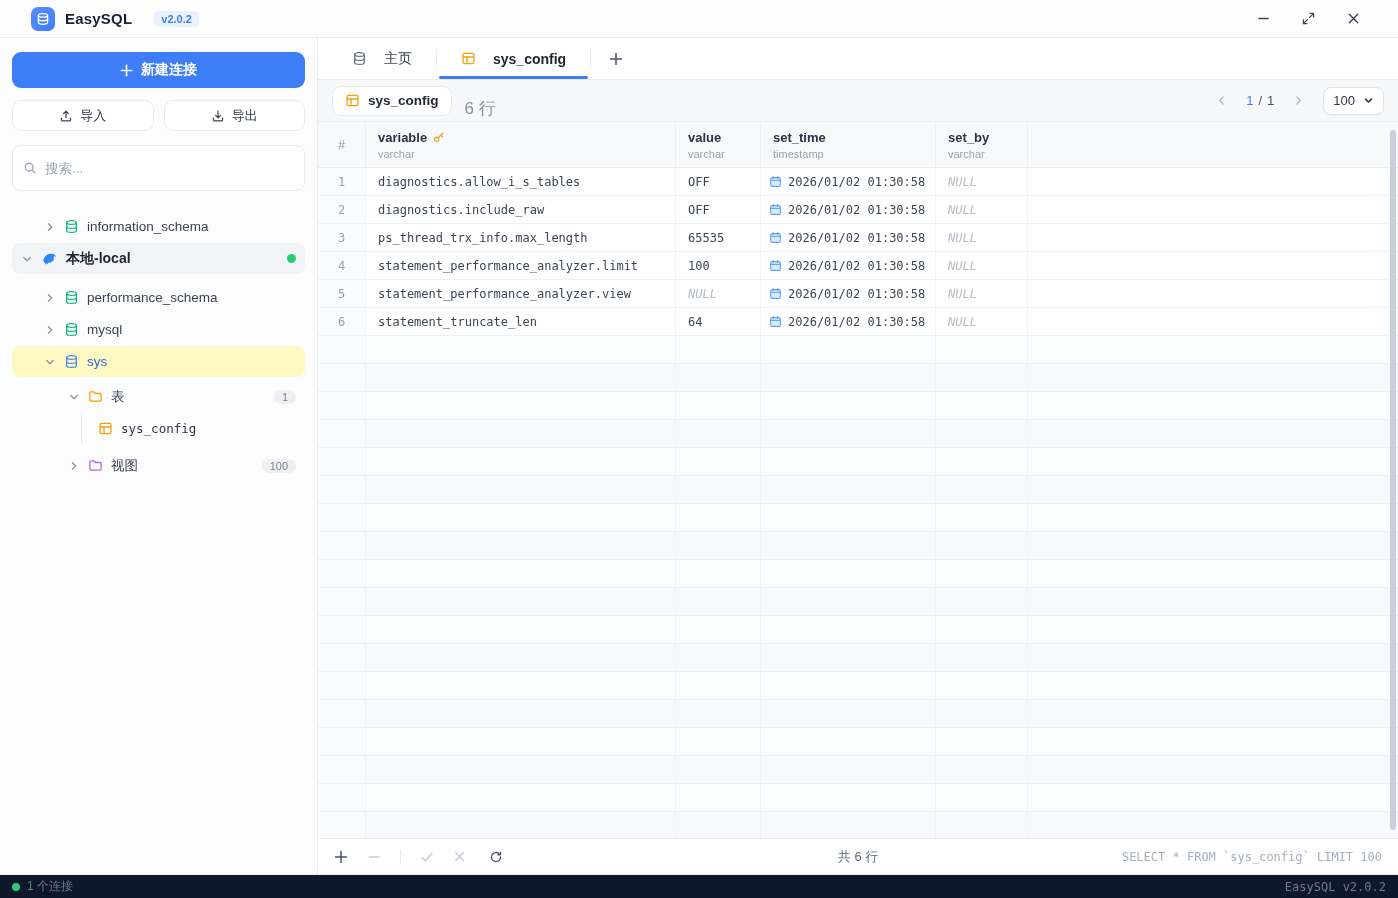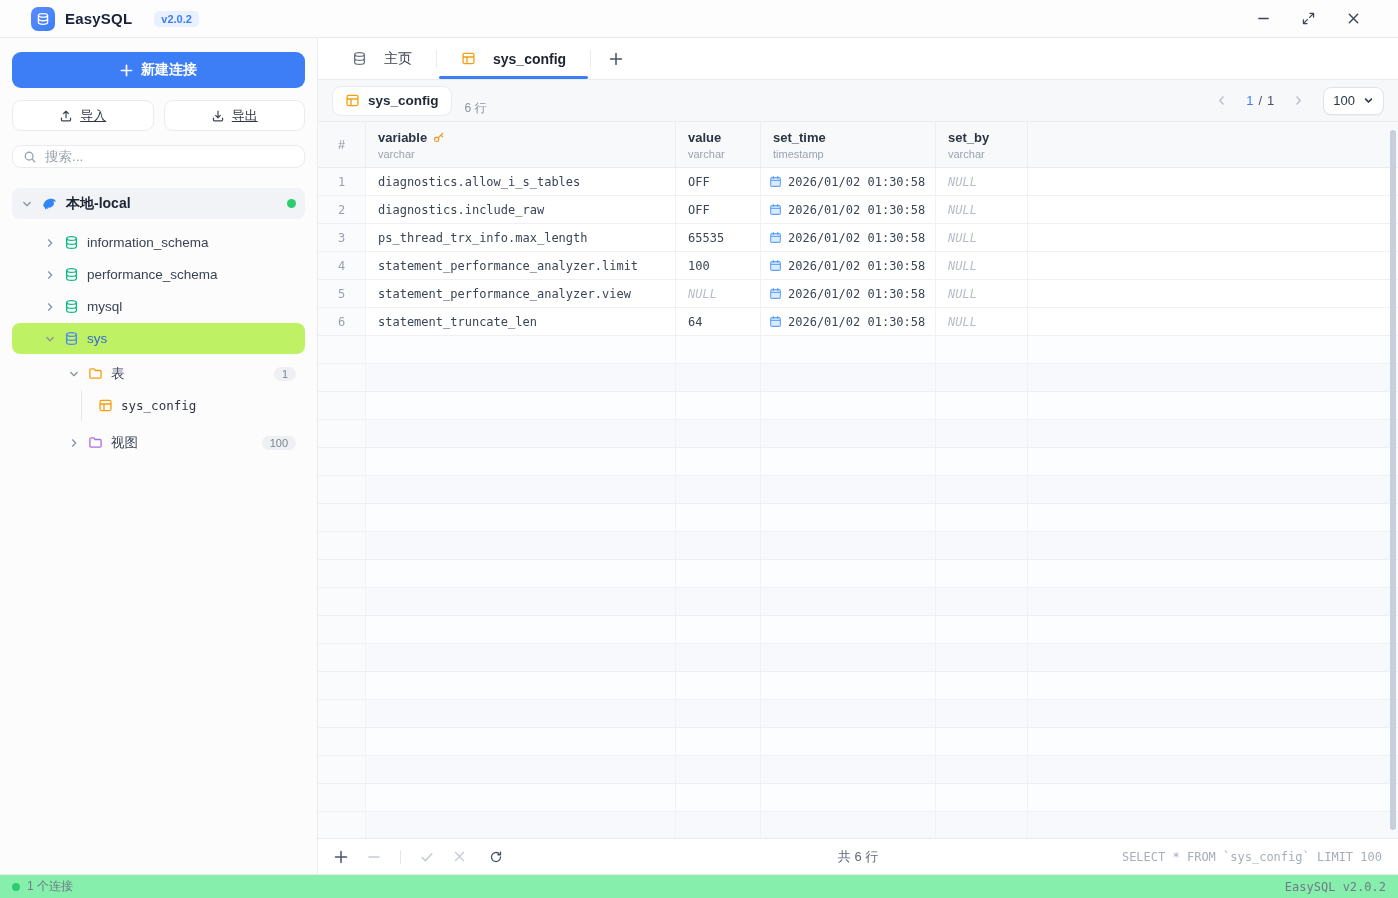--- a/index.html
+++ b/index.html
@@ -16,51 +16,51 @@
   .win-btn { display:flex; align-items:center; justify-content:center; cursor:pointer; }
 
   
   .content { flex:1; display:flex; min-height:0; }
   .sidebar { width:318px; flex:none; background:#fcfcfd; border-right:1px solid #e9ebef; padding:14px 12px 0 12px; display:flex; flex-direction:column; overflow:hidden; }
   .main { flex:1; min-width:0; display:flex; flex-direction:column; background:#fff; }
 
   
   .btn-new { height:36px; border-radius:9px; background:#3d7ef7; color:#fff; font-size:14px; font-weight:600; display:flex; align-items:center; justify-content:center; gap:8px; cursor:pointer; margin-bottom:12px; }
   .btn-row { display:flex; gap:10px; margin-bottom:14px; }
-  .btn-ghost { flex:1; height:31px; background:#fff; border:1px solid #e9ebef; border-radius:9px; display:flex; align-items:center; justify-content:center; gap:7px; font-size:13px; color:#2f3745; cursor:pointer;text-decoration:underline; }
-  .search-box { height:23px; border:1px solid #e9ebef; border-radius:9px; background:#fff; display:flex; align-items:center; padding:0 10px; gap:8px; margin-bottom:20px; }
+  .btn-ghost { flex:1; height:31px; background:#fff; border:1px solid #e9ebef; border-radius:9px; display:flex; align-items:center; justify-content:center; gap:7px; font-size:13px; color:#2f3745; cursor:pointer; }
+  .search-box { height:46px; border:1px solid #e9ebef; border-radius:9px; background:#fff; display:flex; align-items:center; padding:0 10px; gap:8px; margin-bottom:20px; }
   .search-box input { border:none; outline:none; flex:1; font-size:13.5px; color:#333; font-family:"Liberation Sans",sans-serif; background:transparent; }
   .search-box input::placeholder { color:#9aa3b2; }
   .conn-header { display:flex; align-items:center; justify-content:space-between; padding:0 4px 9px 4px; color:#8b93a2; font-size:12px; font-weight:600; }
   .tree { flex:1; overflow:hidden; }
   .tree-row { display:flex; align-items:center; height:31px; gap:8px; padding:0 9px; border-radius:8px; font-size:13.5px; color:#3a4354; cursor:pointer; margin-bottom:1px; }
   .tree-row .chev { color:#8b93a2; display:flex; flex:none; }
   .conn-item { background:#f1f3f6; color:#1d2433; font-weight:600; font-size:14px; margin-bottom:8px; }
   .status-dot { width:9px; height:9px; border-radius:50%; margin-left:auto; flex:none; }
   .db-row { padding-left:32px; }
-  .db-row.active { background:#bef264; color:#3566d6; font-weight:500; }
+  .db-row.active { background:#fef9c3; color:#3566d6; font-weight:500; }
   .child-row { padding-left:56px; }
   .indent-guide { border-left:1px solid #e4e8ee; margin-left:69px; }
   .indent-guide .tree-row { padding-left:16px; }
   .mono { font-family:"DejaVu Sans Mono", monospace; }
   .tbl-name { font-size:12.5px; color:#2f3745; }
   .count-badge { margin-left:auto; background:#eef0f4; color:#7b8494; font-size:11px; padding:1px 8px; border-radius:9px; }
 
   
   .tabstrip { height:42px; flex:none; border-bottom:1px solid #e9ebef; display:flex; align-items:stretch; padding-left:10px; background:#fff; }
   .tab { display:flex; align-items:center; gap:17px; padding:0 24px; font-size:14px; color:#3a424f; position:relative; cursor:pointer; }
   .tab.active { color:#1b2230; font-weight:600; }
   .tab.active::after { content:""; position:absolute; left:2px; right:2px; bottom:0; height:3px; border-radius:2px; background:#3d7ef7; }
   .tabsep { width:1px; height:18px; background:#e9ebef; align-self:center; }
   .tab-add { display:flex; align-items:center; padding:0 18px; color:#4a5264; cursor:pointer; }
 
   
   .datatoolbar { height:42px; flex:none; border-bottom:1px solid #e9ebef; background:#f7f8fa; display:flex; align-items:center; padding:0 14px; gap:13px; }
   .chip { background:#fff; border:1px solid #e9ebef; border-radius:9px; height:30px; display:flex; align-items:center; gap:8px; padding:0 12px; font-size:13.5px; font-weight:600; color:#1f2734; cursor:pointer; }
-  .rowcount { color:#8b93a2; font-size:12px;margin-top:16px; }
+  .rowcount { color:#8b93a2; font-size:17px;margin-top:16px; }
   .pager { margin-left:auto; display:flex; align-items:center; gap:18px; }
   .pg-chev { color:#b9c1cd; display:flex; cursor:pointer; }
   .pg-info { font-size:13px; color:#49536a; display:flex; gap:5px; }
   .pg-info .cur { color:#3d7ef7; }
   .page-size { height:28px; min-width:58px; border:1px solid #dfe3ea; border-radius:8px; background:#fff; display:flex; align-items:center; justify-content:center; gap:8px; padding:0 9px; font-size:13px; color:#2f3745; cursor:pointer; box-shadow:0 1px 1px rgba(20,30,60,.04); }
 
   
   .tablewrap { flex:1; min-height:0; position:relative; display:flex; flex-direction:column; overflow:hidden; }
   .thead { height:46px; flex:none; background:#f8f9fb; border-bottom:1px solid #e9ebef; display:flex; }
   .th { padding:6px 12px; display:flex; flex-direction:column; justify-content:center; gap:3px; border-right:1px solid #eceef3; }
@@ -85,21 +85,21 @@
   
   .tablefooter { height:36px; flex:none; border-top:1px solid #e9ebef; background:#fff; display:flex; align-items:center; padding:0 16px; position:relative; }
   .tf-icons { display:flex; align-items:center; gap:19px; }
   .tfi { display:flex; cursor:pointer; }
   .tfi.on { color:#49536a; } .tfi.off { color:#c6cdd8; }
   .tf-div { width:1px; height:14px; background:#e3e6ec; }
   .tf-total { position:absolute; left:50%; transform:translateX(-50%); font-size:13px; color:#5d6779; }
   .tf-sql { margin-left:auto; font-family:"DejaVu Sans Mono", monospace; font-size:12px; color:#a6aebc; }
 
   
-  .statusbar { height:24px; flex:none; border-top:1px solid #e9ebef; background:#86efac; display:flex; align-items:center; justify-content:space-between; padding:0 12px; font-size:12px; color:#707a89; }
+  .statusbar { height:24px; flex:none; border-top:1px solid #e9ebef; background:#0f172a; display:flex; align-items:center; justify-content:space-between; padding:0 12px; font-size:12px; color:#707a89; }
   .sb-left { display:flex; align-items:center; gap:7px; }
   .sb-dot { width:8px; height:8px; border-radius:50%; }
 </style>
 </head>
 <body>
 
 <div class="app">
 
   <div class="titlebar">
     <div class="app-icon">
@@ -159,45 +159,45 @@
         <svg width="14" height="14" viewBox="0 0 16 16" fill="none" stroke="#9aa3b2" stroke-width="1.5" stroke-linecap="round">
             <circle cx="7" cy="7" r="4.4"></circle>
             <path d="M10.4 10.4l3 3"></path>
           </svg>
         <input placeholder="搜索..." style="">
       </div>
 
 
       <div class="tree">
 
+        <div class="tree-row db-row">
+          <span class="chev">
+              <svg width="12" height="12" viewBox="0 0 16 16" fill="none" stroke="currentColor" stroke-width="1.8" stroke-linecap="round" stroke-linejoin="round">
+                <path d="M6 3.8L10.2 8 6 12.2"></path>
+              </svg>
+            </span>
+          <svg width="15" height="15" viewBox="0 0 16 16" fill="none" stroke="#10b981" stroke-width="1.4">
+              <ellipse cx="8" cy="3.8" rx="5.2" ry="2"></ellipse>
+              <path d="M2.8 3.8v8.4c0 1.1 2.3 2 5.2 2s5.2-.9 5.2-2V3.8"></path>
+              <path d="M2.8 8c0 1.1 2.3 2 5.2 2s5.2-.9 5.2-2"></path>
+            </svg>
+          <span>information_schema</span>
+        </div>
+
         <div class="tree-row conn-item">
           <span class="chev">
               <svg width="12" height="12" viewBox="0 0 16 16" fill="none" stroke="currentColor" stroke-width="1.8" stroke-linecap="round" stroke-linejoin="round">
                 <path d="M3.8 6l4.2 4.2L12.2 6"></path>
               </svg>
             </span>
           <svg width="17" height="17" viewBox="0 0 20 20">
               <path fill="#2f86f6" d="M2.6 12.4C3.6 7 8.1 3.9 13 4.4c2.6.3 4.3 1.9 4.5 3.7-1-.6-2.2-.7-3-.4.8 1 1 2.4.6 3.6-1.1 2.9-4.4 4.2-7.3 3.6l1 2.3-2.2-1.5-1.6 1.6-.4-2.4c-.9-.6-1.6-1.5-2-2.5z"></path>
             </svg>
           <span>本地-local</span>
           <span class="status-dot" style="background:#2ecc71"></span>
-        </div>
-
-        <div class="tree-row db-row">
-          <span class="chev">
-              <svg width="12" height="12" viewBox="0 0 16 16" fill="none" stroke="currentColor" stroke-width="1.8" stroke-linecap="round" stroke-linejoin="round">
-                <path d="M6 3.8L10.2 8 6 12.2"></path>
-              </svg>
-            </span>
-          <svg width="15" height="15" viewBox="0 0 16 16" fill="none" stroke="#10b981" stroke-width="1.4">
-              <ellipse cx="8" cy="3.8" rx="5.2" ry="2"></ellipse>
-              <path d="M2.8 3.8v8.4c0 1.1 2.3 2 5.2 2s5.2-.9 5.2-2V3.8"></path>
-              <path d="M2.8 8c0 1.1 2.3 2 5.2 2s5.2-.9 5.2-2"></path>
-            </svg>
-          <span>information_schema</span>
         </div>
         <div class="tree-row db-row">
           <span class="chev">
               <svg width="12" height="12" viewBox="0 0 16 16" fill="none" stroke="currentColor" stroke-width="1.8" stroke-linecap="round" stroke-linejoin="round">
                 <path d="M6 3.8L10.2 8 6 12.2"></path>
               </svg>
             </span>
           <svg width="15" height="15" viewBox="0 0 16 16" fill="none" stroke="#10b981" stroke-width="1.4">
               <ellipse cx="8" cy="3.8" rx="5.2" ry="2"></ellipse>
               <path d="M2.8 3.8v8.4c0 1.1 2.3 2 5.2 2s5.2-.9 5.2-2V3.8"></path>

